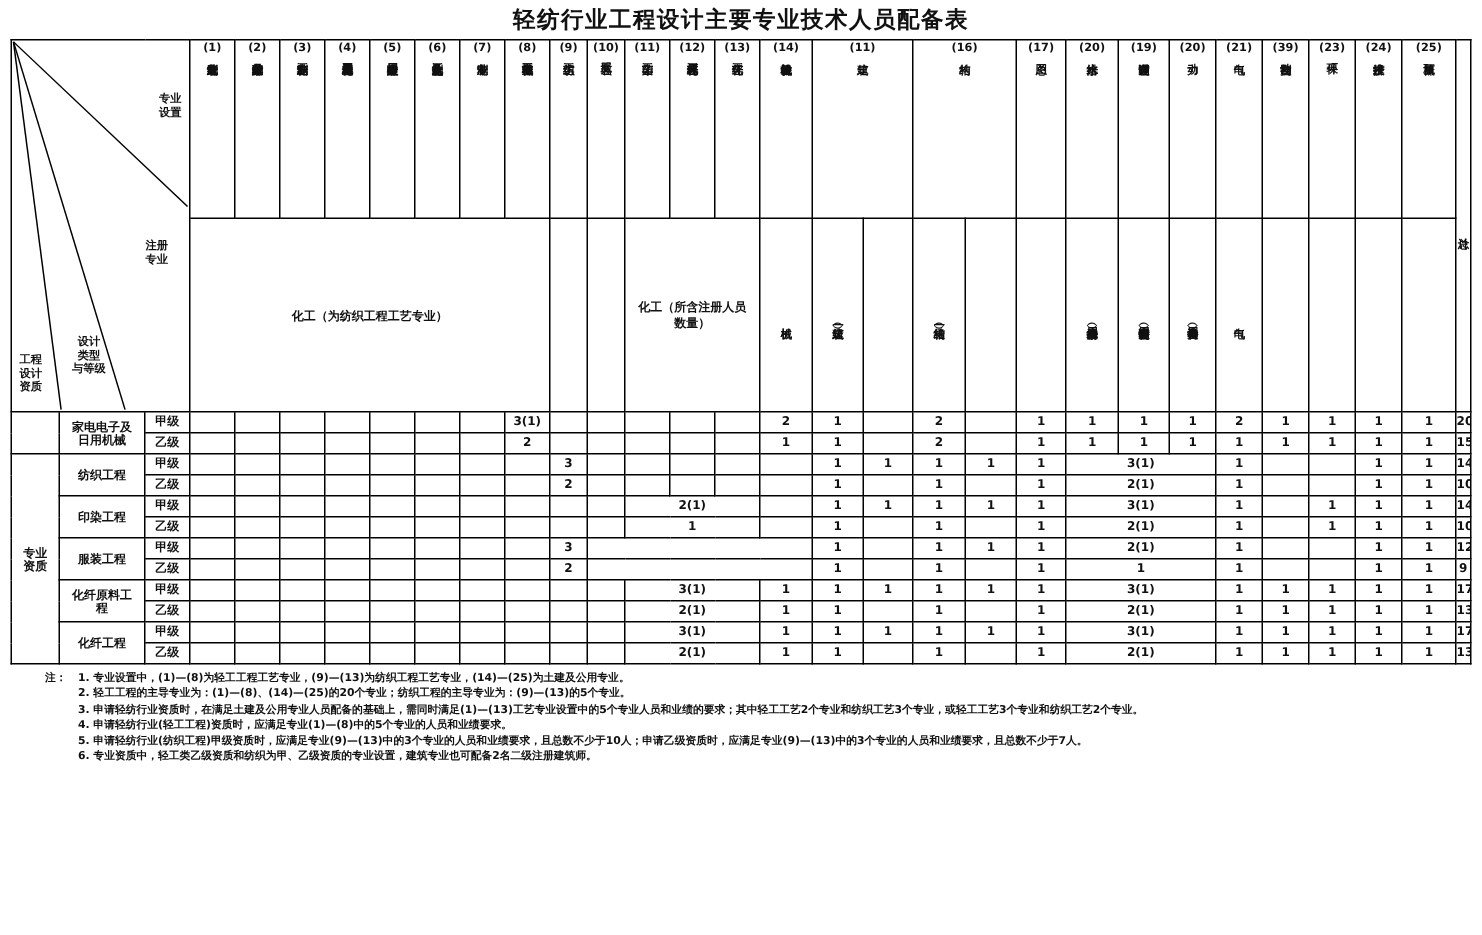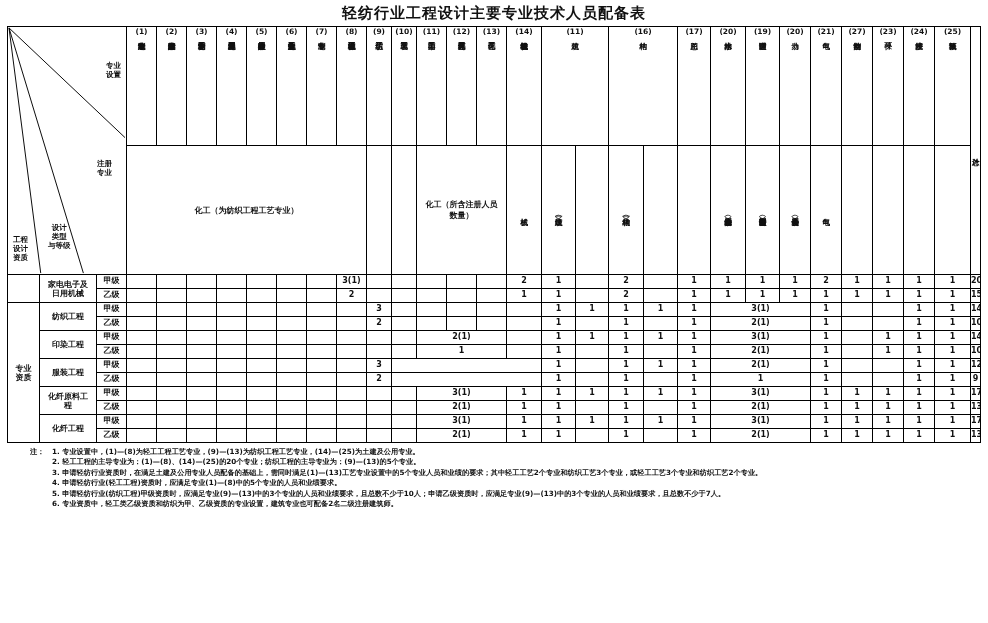--- a/index.html
+++ b/index.html
@@ -267,21 +267,21 @@
             </div>
           </td>
       <td class="colhead">
             <div class="inner">
               <span class="numhd">(21)</span>
               <span class="vtx">电气</span>
             </div>
           </td>
       <td class="colhead">
             <div class="inner">
-              <span class="numhd">(27)</span>
+              <span class="numhd">(39)</span>
               <span class="vtx">自动控制</span>
             </div>
           </td>
       <td class="colhead">
             <div class="inner">
               <span class="numhd">(23)</span>
               <span class="vtx">环保</span>
             </div>
           </td>
       <td class="colhead">

